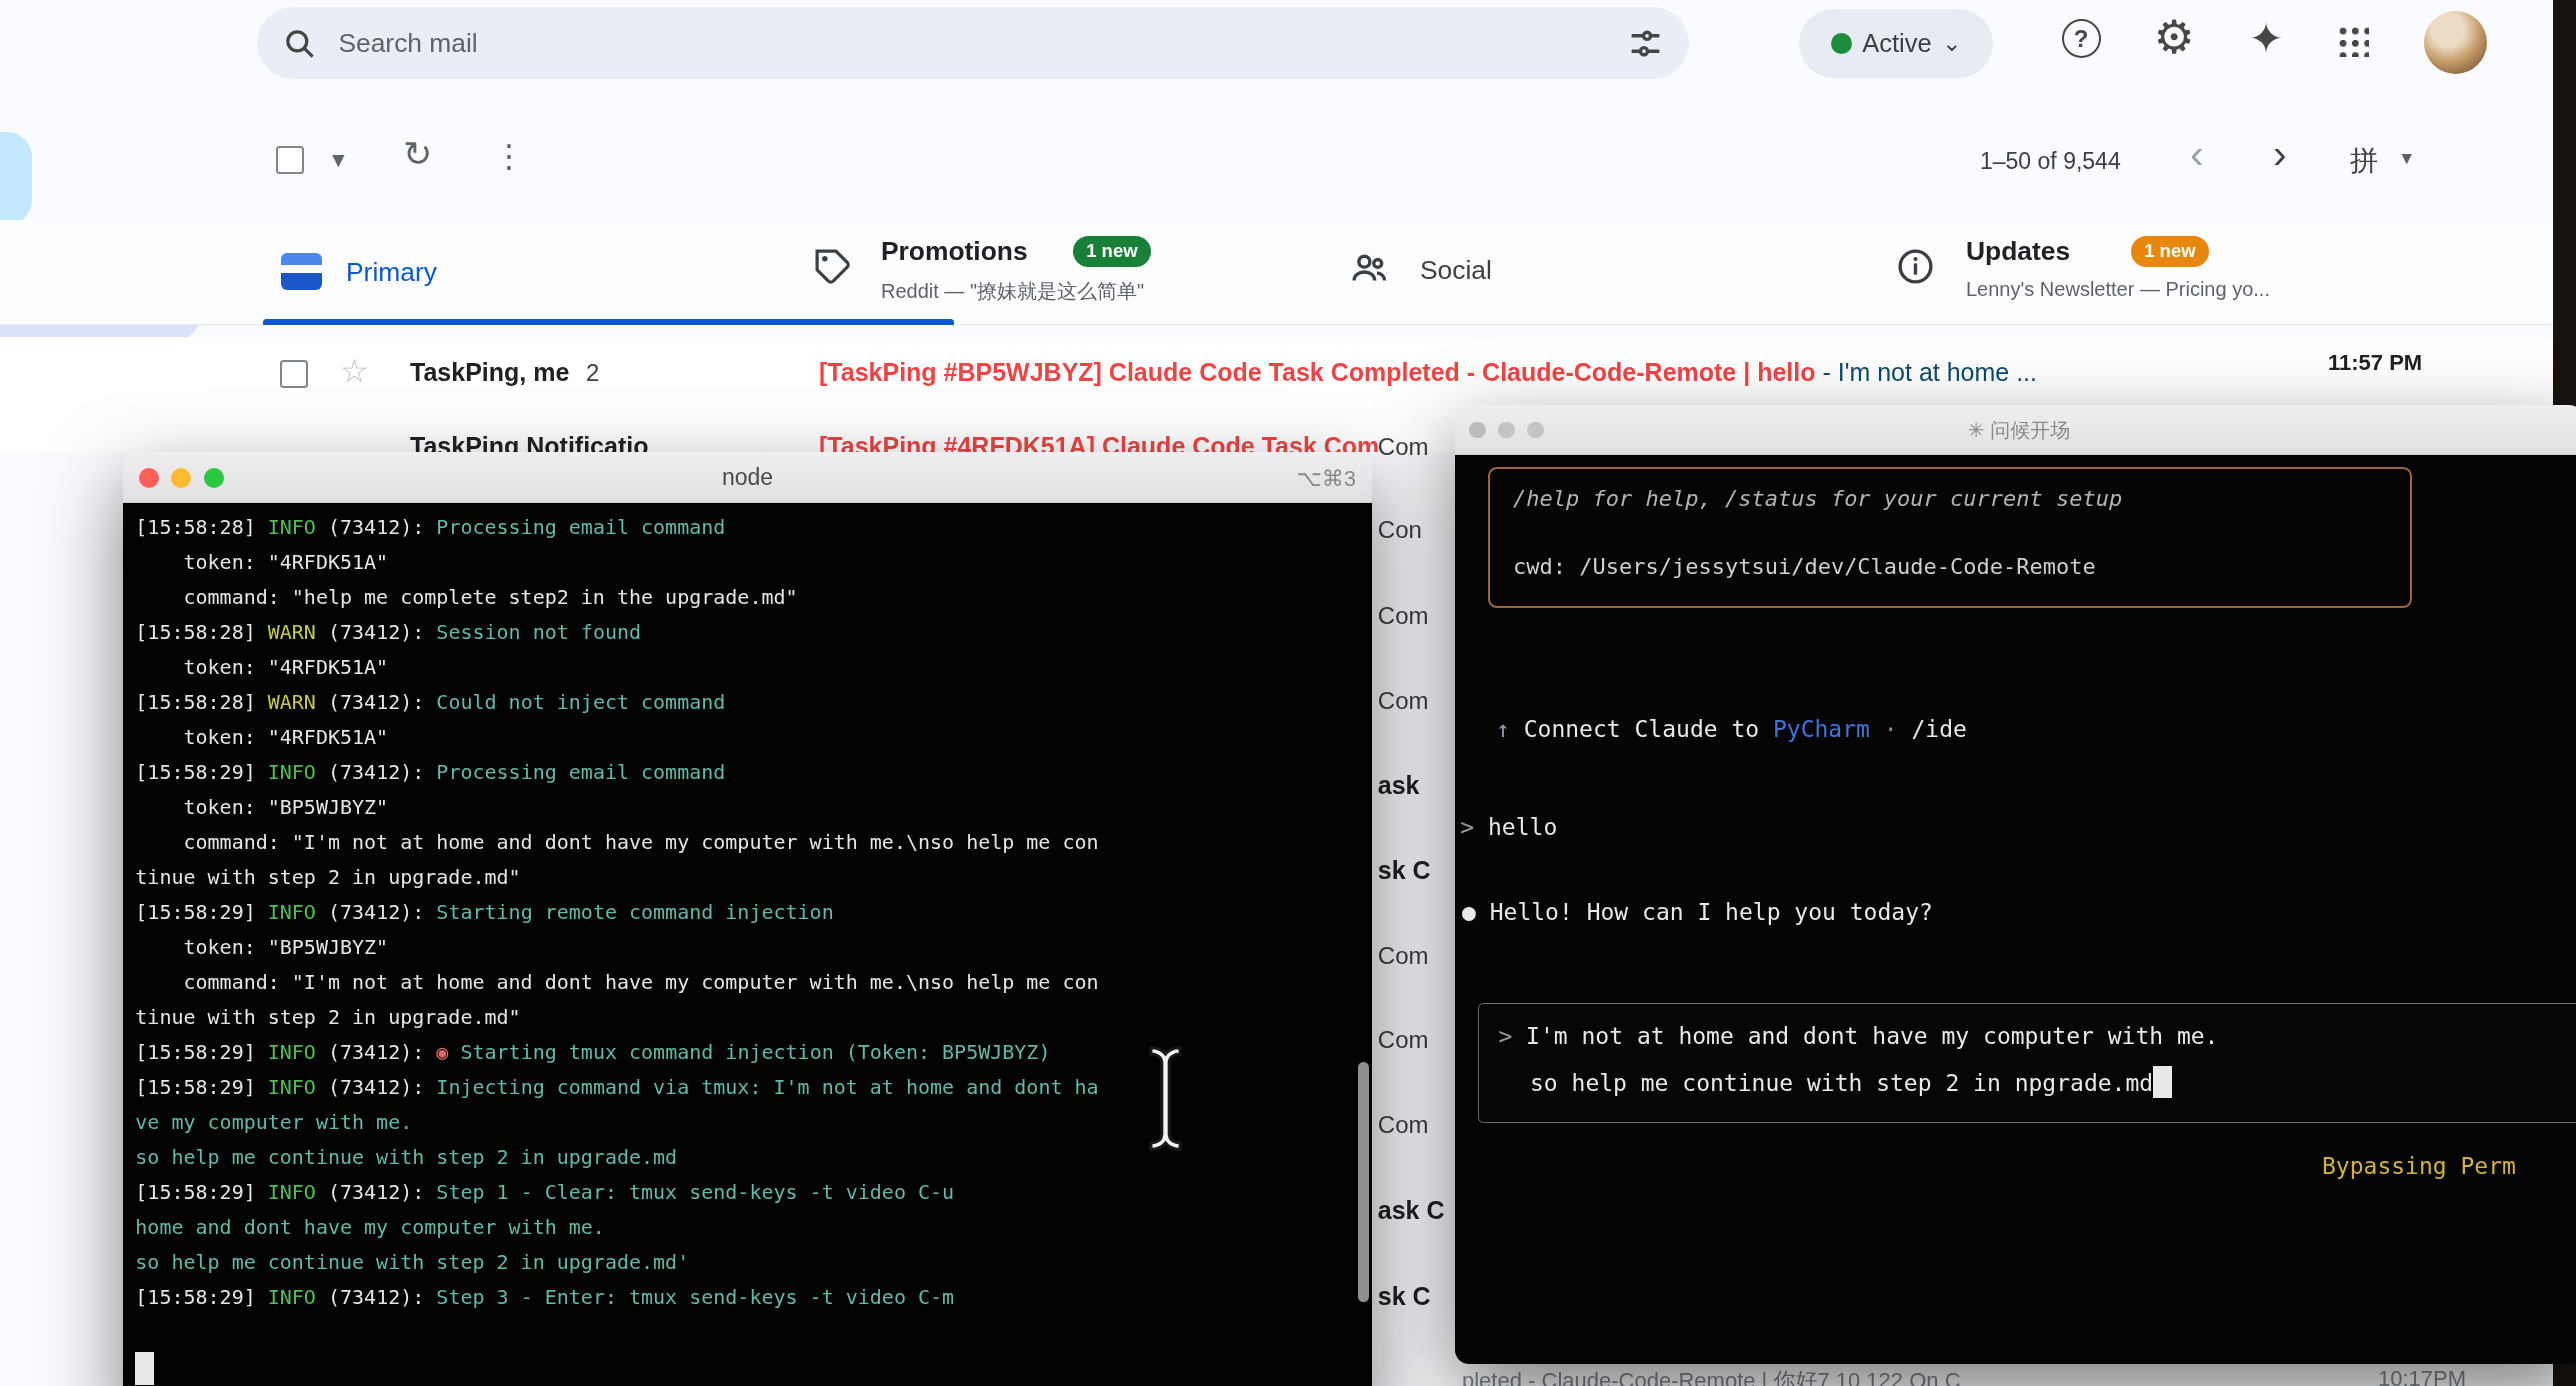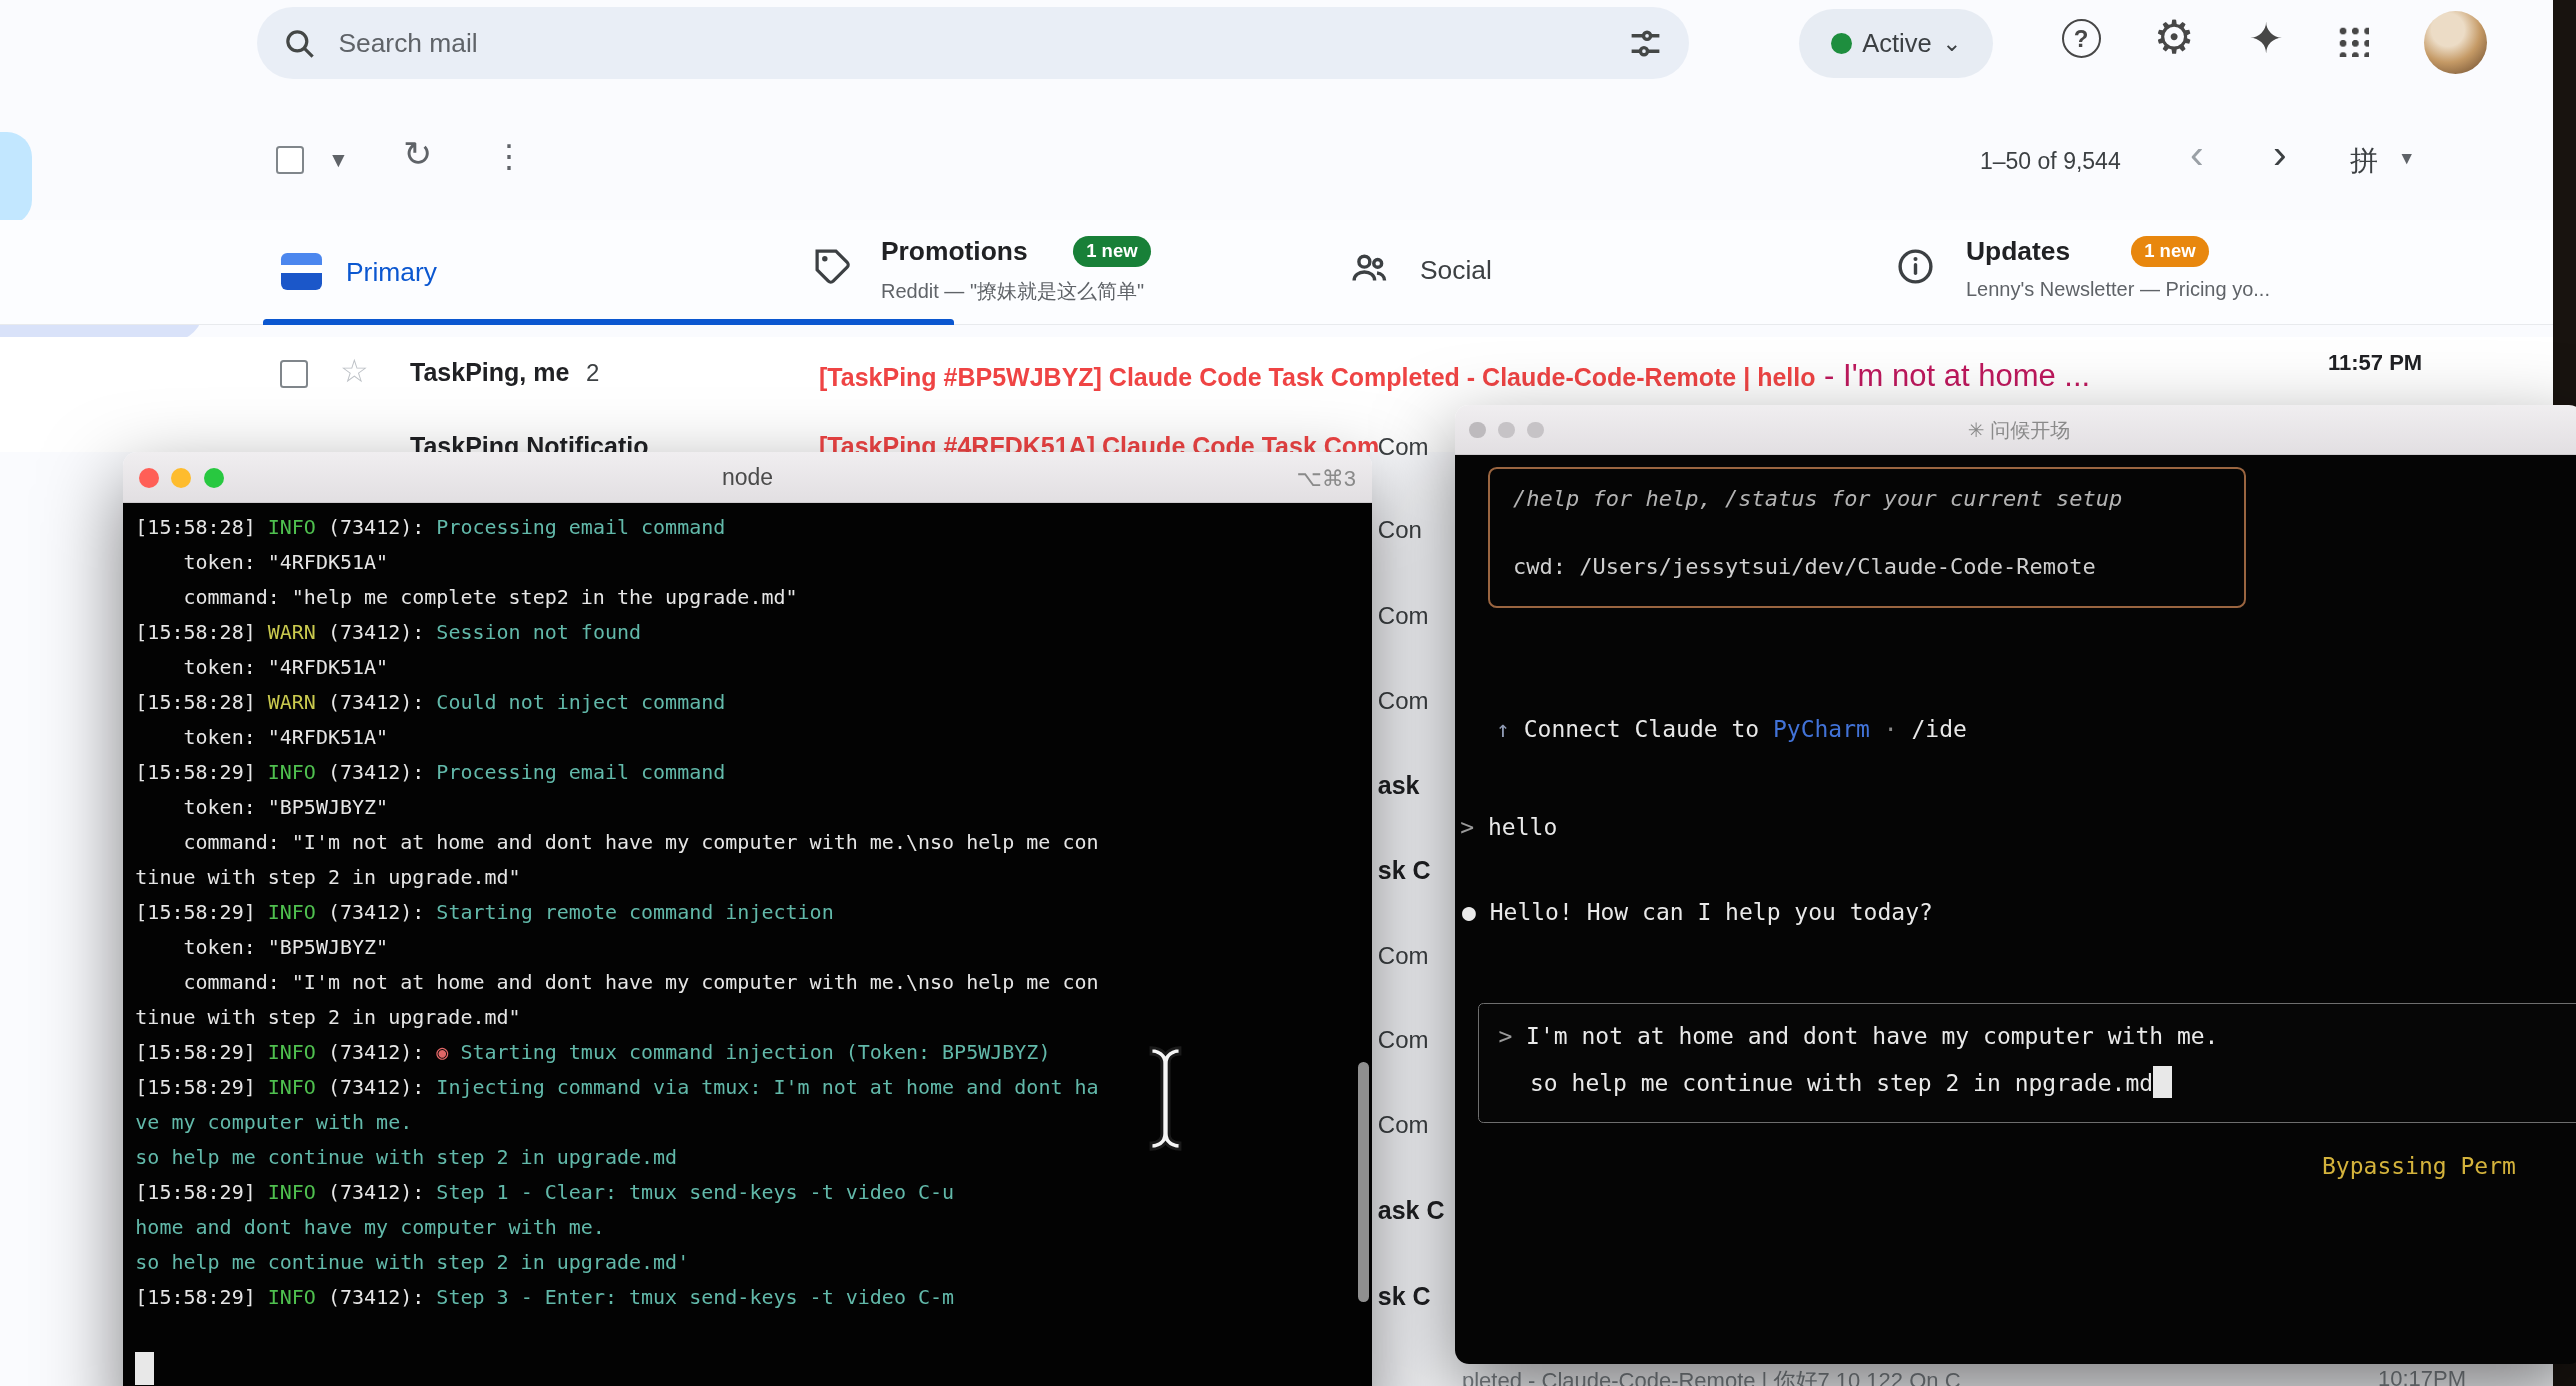--- a/index.html
+++ b/index.html
@@ -48,21 +48,21 @@
     padding:4.4px 13.2px;vertical-align:middle;}
   .primary-icon{width:41px;height:37px;border-radius:6.2px;
     background:linear-gradient(180deg,#4c87ee 0 32%,#ffffff 32% 54%,#1b57c9 54% 100%);}
   
   .mailrow{left:0;top:337px;width:2553px;height:70px;background:#fff;border-bottom:0.9px solid #eef1f4;}
   .mailrow2{left:0;top:407px;width:2553px;height:45px;background:#fff;overflow:hidden;}
   .star{font-size:32px;color:#bdc1c6;line-height:1;}
   .sender{font-size:25px;font-weight:700;color:#202124;}
   .sender-count{font-size:24px;font-weight:400;color:#3c4043;}
   .subj-b{font-size:25px;font-weight:700;color:#ef4444;}
-  .subj-s{font-size:31px;color:#be185d;}
+  .subj-s{font-size:25px;color:#0c4a6e;}
   .mailtime{font-size:22px;font-weight:700;color:#202124;}
   .frag-col{left:1376px;top:0;width:81px;height:1387px;overflow:hidden;}
   .frag{position:absolute;left:1.8px;font-size:24px;color:#3c4043;white-space:nowrap;}
   .frag.bold{font-weight:700;color:#202124;font-size:25px;}
   .sliver{left:1455px;top:1364px;width:1121px;height:23px;color:#80868b;font-size:22px;white-space:nowrap;}
   .dark-strip{left:2553px;top:0;width:23px;height:1387px;background:#18130f;z-index:3;}
 
   
   .term{position:absolute;border-radius:14px;box-shadow:0 30px 79px rgba(0,0,0,.5);z-index:20;overflow:hidden;}
   .titlebar{position:absolute;left:0;top:0;width:100%;height:51px;
@@ -72,21 +72,21 @@
   .t-short{position:absolute;right:16px;top:14px;font-size:22px;color:#8a8a8a;}
   .mono{font-family:"DejaVu Sans Mono",monospace;}
   .node-content{position:absolute;left:0;top:51px;right:0;bottom:0;background:#030303;
     padding:7px 0 0 12.3px;box-sizing:border-box;}
   .t-line{font-size:20px;line-height:35px;white-space:pre;font-family:"DejaVu Sans Mono",monospace;}
   .c-w{color:#e6e6e6}.c-g{color:#4fc04f}.c-y{color:#c9c94e}.c-c{color:#62b9aa}.c-e{color:#e06666}
   .blk-cursor{position:absolute;width:18.5px;height:33px;background:#e8e8e8;}
   .scroll-thumb{position:absolute;right:3.5px;width:10.6px;border-radius:5.3px;background:#909090;}
 
   .claude-content{position:absolute;left:0;top:50px;right:0;bottom:0;background:#050505;}
-  .welcome-box{position:absolute;left:33px;top:12.3px;width:758px;height:141px;border:2.6px solid #9a6540;
+  .welcome-box{position:absolute;left:33px;top:12.3px;width:924px;height:141px;border:2.6px solid #9a6540;
     border-radius:8.8px;box-sizing:border-box;padding:12.3px 23px;}
   .wb1{font-size:22px;color:#b3b3b3;font-style:italic;line-height:33px;}
   .wb2{font-size:22px;color:#cfcfcf;line-height:33px;margin-top:35px;}
   .cl-line{position:absolute;font-size:23px;color:#e9e9e9;white-space:pre;}
   .cl-dim{color:#8f9ab3;} .cl-gray{color:#9a9a9a;} .cl-blue{color:#4273d8;} .cl-mid{color:#8a8a8a;}
   .input-box{position:absolute;left:23px;top:548px;width:1112px;height:120px;border:1.8px solid #6e6e6e;
     border-radius:5.3px;box-sizing:border-box;background:#060606;}
   .bypass{position:absolute;font-size:23px;color:#d4b33c;white-space:nowrap;}
   .ibeam{position:absolute;left:1140px;top:1045px;z-index:40;}
 </style>

